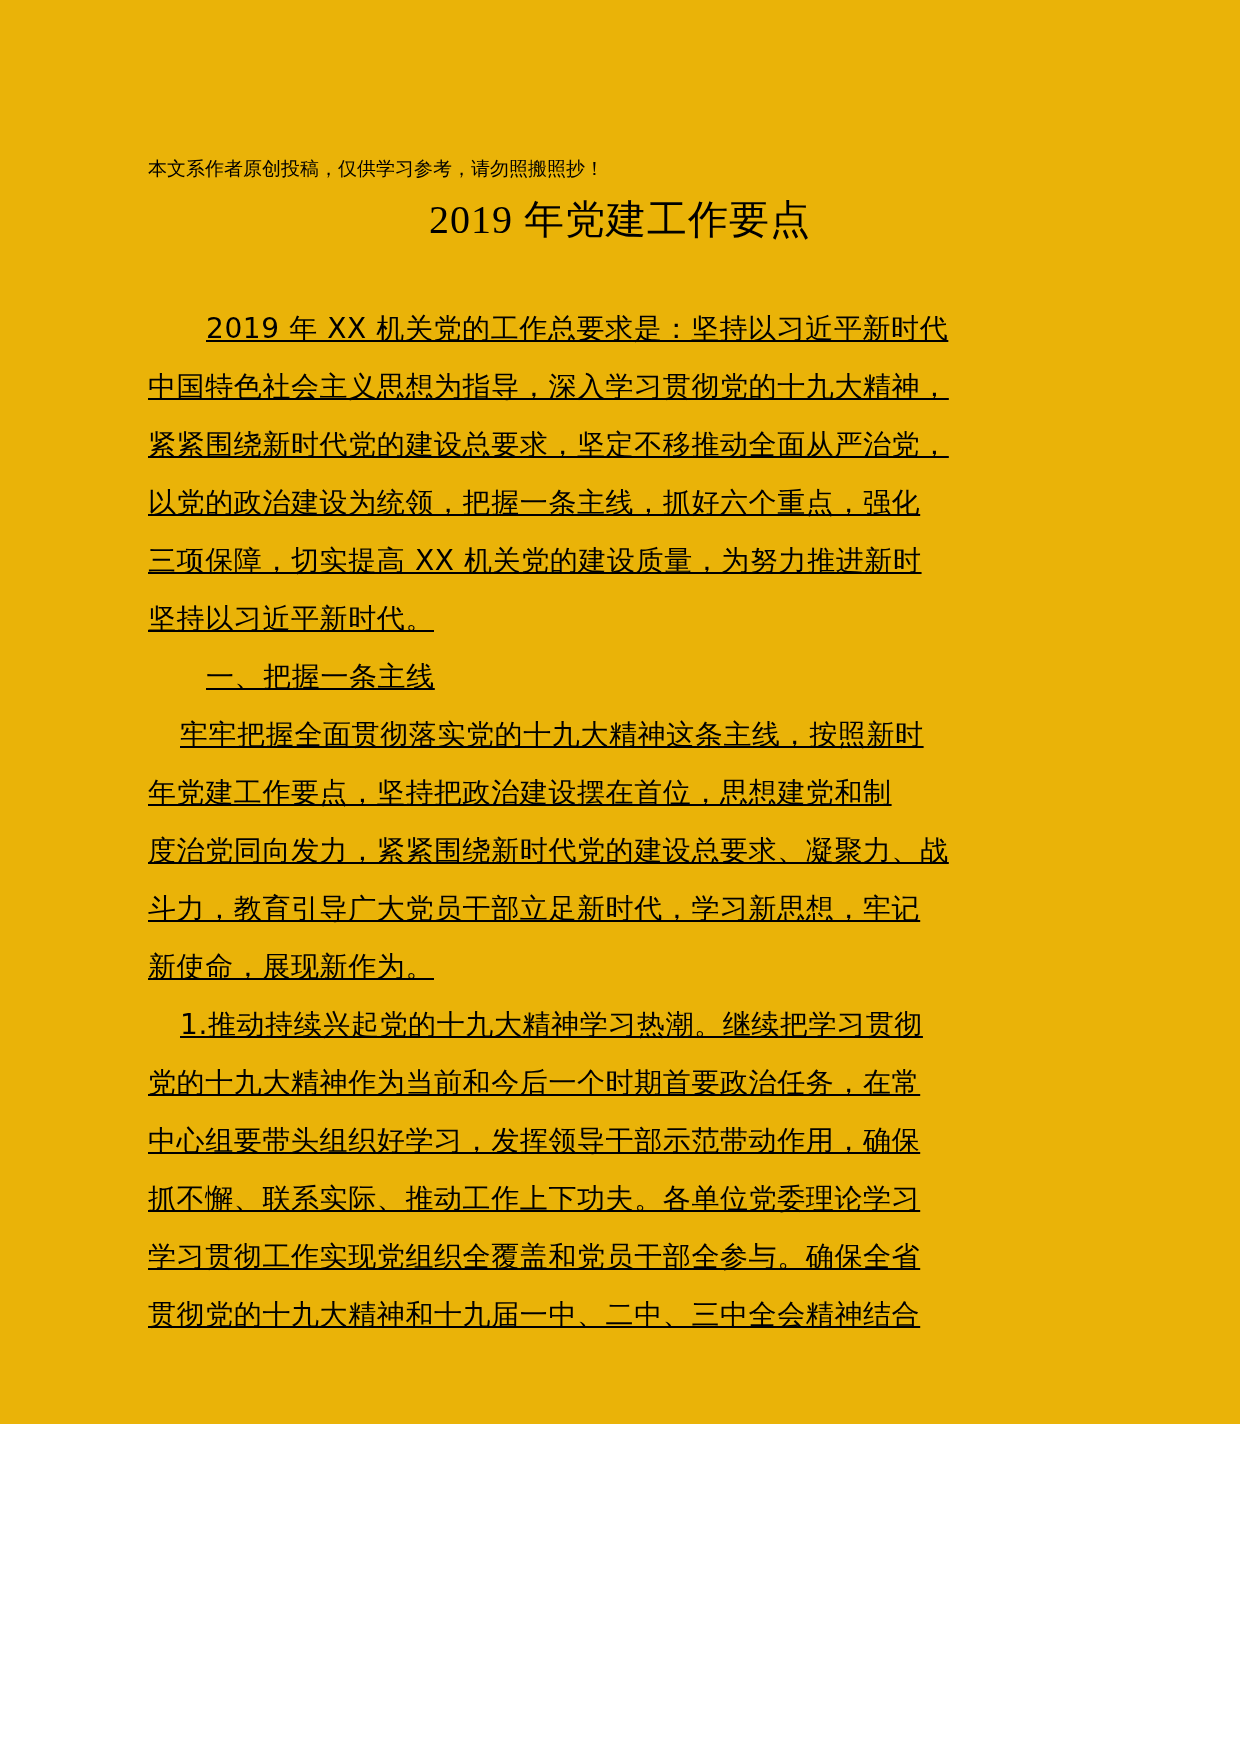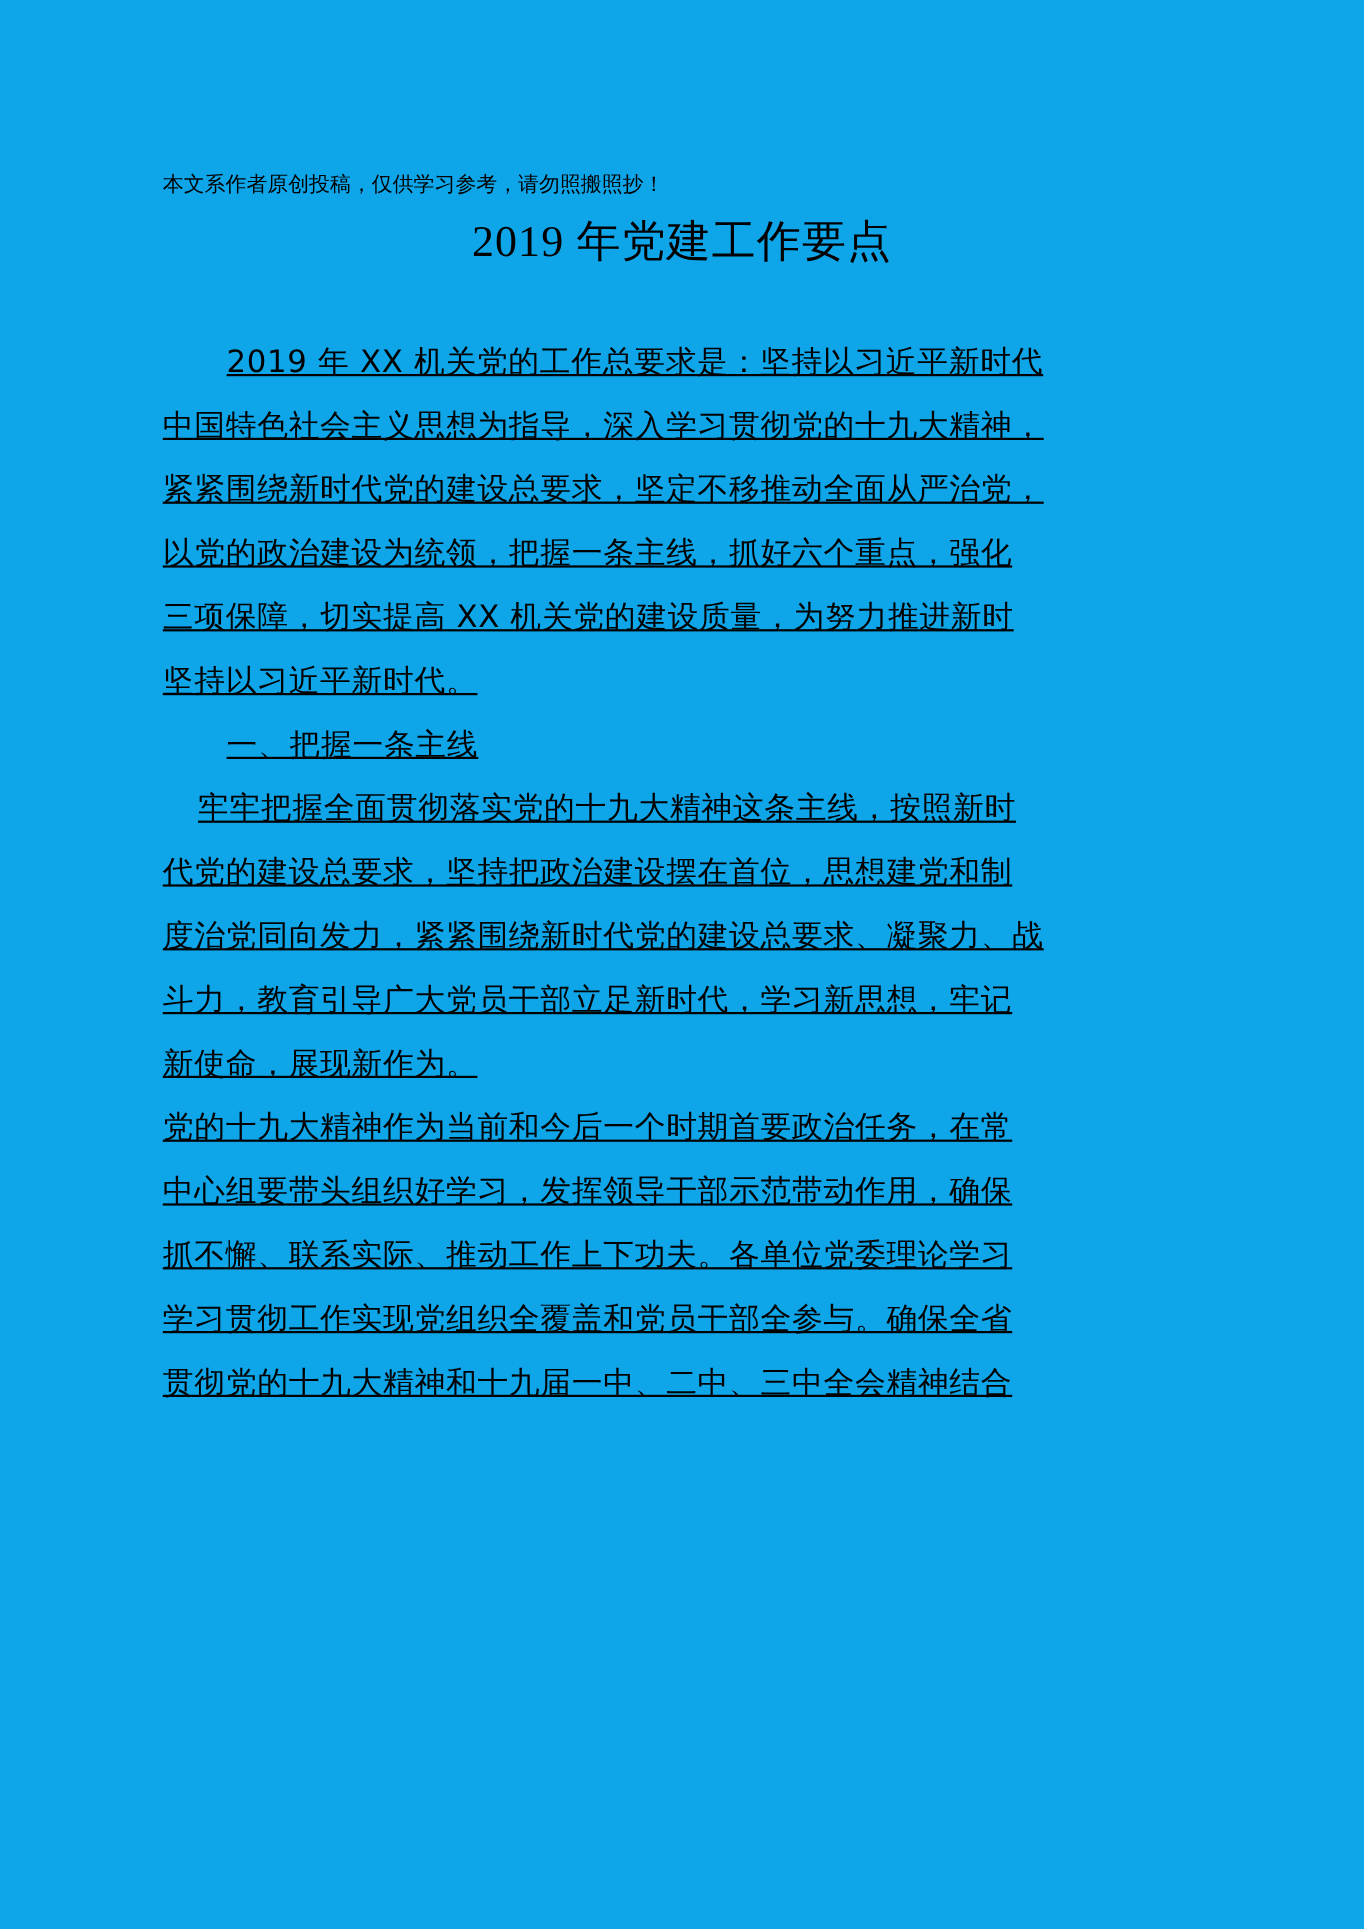--- a/index.html
+++ b/index.html
@@ -13,22 +13,22 @@
       position: relative;
       overflow: hidden;
       font-family: "DejaVu Sans", "Liberation Sans", sans-serif;
       color: #000000;
     }
     .page {
       position: absolute;
       left: 0;
       top: 0;
       width: 1240px;
-      height: 1754px;
-      background: #0ea5e9;
+      height: 1424px;
+      background: #eab308;
     }
     .header-note {
       position: absolute;
       left: 148px;
       top: 156px;
       font-size: 19px;
       line-height: 24px;
       letter-spacing: 0px;
       white-space: nowrap;
     }
@@ -78,27 +78,28 @@
       <div class="line">紧紧围绕新时代党的建设总要求，坚定不移推动全面从严治党，</div>
       <div class="line">以党的政治建设为统领，把握一条主线，抓好六个重点，强化</div>
       <div class="line">三项保障，切实提高 XX 机关党的建设质量，为努力推进新时</div>
       <div class="line">坚持以习近平新时代。</div>
     </div>
 
     <div class="line heading-line">一、把握一条主线</div>
 
     <div>
       <div class="line indent-1">牢牢把握全面贯彻落实党的十九大精神这条主线，按照新时</div>
-      <div class="line">代党的建设总要求，坚持把政治建设摆在首位，思想建党和制</div>
+      <div class="line">年党建工作要点，坚持把政治建设摆在首位，思想建党和制</div>
       <div class="line">度治党同向发力，紧紧围绕新时代党的建设总要求、凝聚力、战</div>
       <div class="line">斗力，教育引导广大党员干部立足新时代，学习新思想，牢记</div>
       <div class="line">新使命，展现新作为。</div>
     </div>
 
     <div>
+      <div class="line indent-1">1.推动持续兴起党的十九大精神学习热潮。继续把学习贯彻</div>
       <div class="line">党的十九大精神作为当前和今后一个时期首要政治任务，在常</div>
       <div class="line">中心组要带头组织好学习，发挥领导干部示范带动作用，确保</div>
       <div class="line">抓不懈、联系实际、推动工作上下功夫。各单位党委理论学习</div>
       <div class="line">学习贯彻工作实现党组织全覆盖和党员干部全参与。确保全省</div>
       <div class="line">贯彻党的十九大精神和十九届一中、二中、三中全会精神结合</div>
     </div>
 
   </div>
 </div>
 

